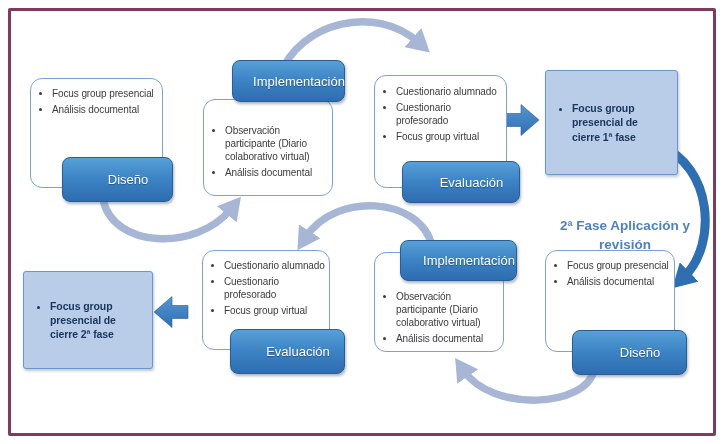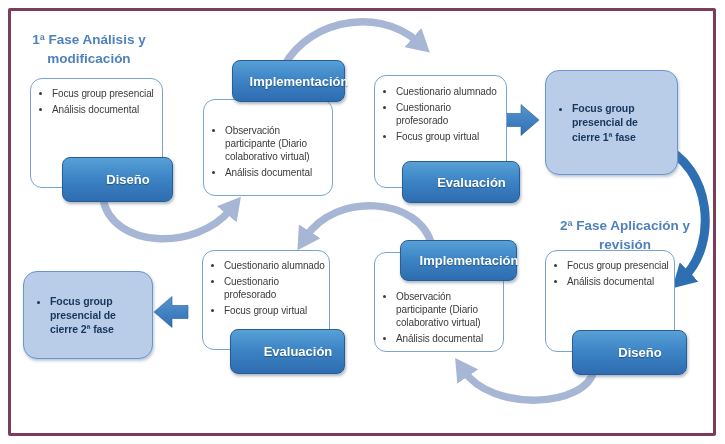--- a/index.html
+++ b/index.html
@@ -31,30 +31,30 @@
   .panel ul{margin:0;padding:0 2px 0 15px;list-style:disc outside;}
   .panel li{
     font-size:10px;font-weight:normal;color:var(--bullet-text,#3b3b3b);
     line-height:1.3;margin:0 0 3px 0;letter-spacing:-0.1px;
   }
   .chip{
     position:absolute;z-index:3;box-sizing:border-box;
     display:flex;align-items:center;justify-content:center;
     background:linear-gradient(180deg,var(--chip-gradient-top,#58a0d6) 0%,#3d85c6 45%,var(--chip-gradient-bottom,#2e6cb0) 100%);
     border:1px solid var(--chip-border,#2a5d94);
-    border-radius:8px;color:#fff;font-weight:bold;font-size:13px;
+    border-radius:8px;color:#fff;font-weight:normal;font-size:13px;
     text-shadow:0 1px 1px rgba(0,0,0,.35);
     box-shadow:1px 2px 3px rgba(90,110,130,.5);
     padding-left:21px;
   }
   .milestone{
     position:absolute;z-index:2;box-sizing:border-box;
     background:var(--milestone-bg,#b9cde8);
     border:1.7px solid var(--milestone-border,#6b96cc);
-    border-radius:14px;display:flex;align-items:center;
+    border-radius:3px;display:flex;align-items:center;
     box-shadow:1px 2px 3px rgba(110,130,155,.45);
   }
   .milestone ul{margin:0;padding-left:26px;list-style:disc outside;}
   .milestone li{
     font-size:10.5px;font-weight:bold;color:var(--milestone-text,#17365d);
     line-height:1.35;width:86px;letter-spacing:-0.1px;
   }
 </style>
 </head>
 <body>
@@ -77,21 +77,20 @@
     </defs>
     <path class="arrow-light" d="M 280 75 C 300 22, 375 4, 418 42" stroke-width="7.5" marker-end="url(#ahL)"></path>
     <path class="arrow-light" d="M 103 199 C 112 248, 196 252, 231 209" stroke-width="7.5" marker-end="url(#ahL)"></path>
     <path class="arrow-light" d="M 432 246 C 420 196, 335 192, 306 237" stroke-width="7.5" marker-end="url(#ahL)"></path>
     <path class="arrow-light" d="M 594 370 C 586 408, 492 412, 464 371" stroke-width="7.5" marker-end="url(#ahL)"></path>
     <path class="arrow-dark" d="M 660 146 C 712 166, 718 244, 684 277" stroke-width="9" marker-end="url(#ahD)"></path>
     <polygon class="block-arrow" points="505,113.5 521,113.5 521,104.5 539,120 521,135.5 521,126.5 505,126.5"></polygon>
     <polygon class="block-arrow" points="188,305.5 172,305.5 172,296.5 154,312 172,327.5 172,318.5 188,318.5"></polygon>
   </svg>
 
-  <div class="heading" style="left:22px;top:31px;width:134px;">1ª Fase Análisis y modificación</div>
   <div class="heading" style="left:550px;top:217px;width:150px;">2ª Fase Aplicación y revisión</div>
 
   <div class="panel" style="left:30px;top:78px;width:133px;height:110px;padding:8px 2px 0 6px;">
     <ul>
       <li>Focus group presencial</li>
       <li>Análisis documental</li>
     </ul>
   </div>
   <div class="chip" style="left:62px;top:157px;width:111px;height:45px;">Diseño</div>
 
@@ -136,18 +135,18 @@
 
   <div class="panel" style="left:202px;top:250px;width:128px;height:100px;padding:8px 2px 0 6px;">
     <ul>
       <li>Cuestionario alumnado</li>
       <li>Cuestionario profesorado</li>
       <li>Focus group virtual</li>
     </ul>
   </div>
   <div class="chip" style="left:230px;top:329px;width:115px;height:45px;">Evaluación</div>
 
-  <div class="milestone" style="left:23px;top:271px;width:130px;height:88px;">
+  <div class="milestone" style="left:23px;top:271px;width:130px;height:98px;">
     <ul>
       <li>Focus group presencial de cierre 2ª fase</li>
     </ul>
   </div>
 </div>
 
 </body></html>

